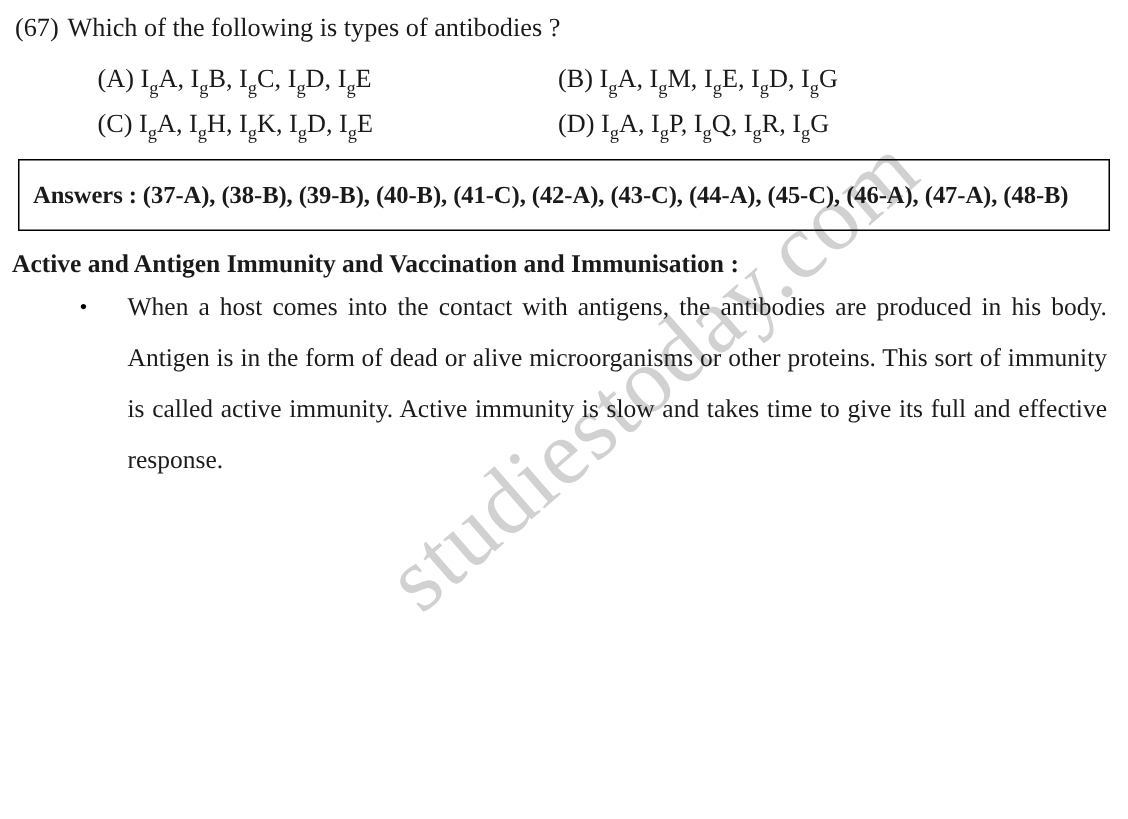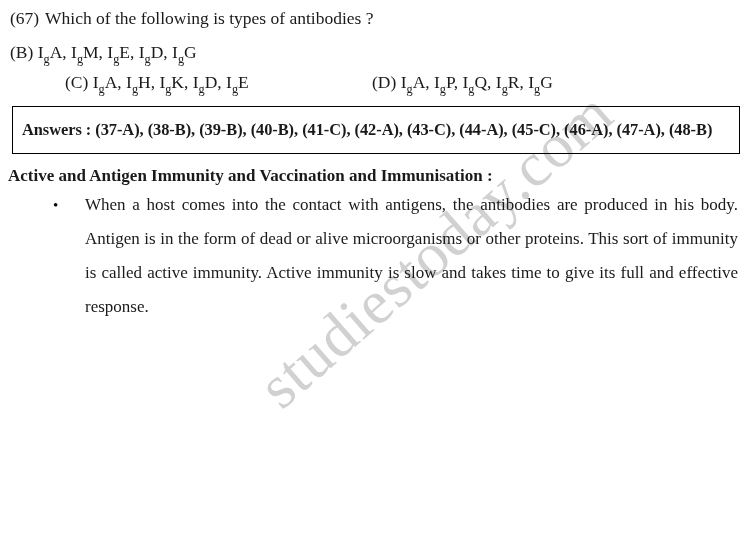--- a/index.html
+++ b/index.html
@@ -131,20 +131,21 @@
 
   <div class="content">
 
     <div class="question-row">
       <span class="q-num">(67)</span>
       <span class="q-text">Which of the following is types of antibodies ?</span>
     </div>
 
     <div class="options">
       <div class="option-row">
+        <span class="opt left">(A) I<sub>g</sub>A, I<sub>g</sub>B, I<sub>g</sub>C, I<sub>g</sub>D, I<sub>g</sub>E</span>
         <span class="opt right">(B) I<sub>g</sub>A, I<sub>g</sub>M, I<sub>g</sub>E, I<sub>g</sub>D, I<sub>g</sub>G</span>
       </div>
       <div class="option-row">
         <span class="opt left">(C) I<sub>g</sub>A, I<sub>g</sub>H, I<sub>g</sub>K, I<sub>g</sub>D, I<sub>g</sub>E</span>
         <span class="opt right">(D) I<sub>g</sub>A, I<sub>g</sub>P, I<sub>g</sub>Q, I<sub>g</sub>R, I<sub>g</sub>G</span>
       </div>
     </div>
 
     <div class="answers-box">
       <span class="answers-text">Answers : (37-A), (38-B), (39-B), (40-B), (41-C),  (42-A), (43-C), (44-A), (45-C), (46-A), (47-A), (48-B)</span>

